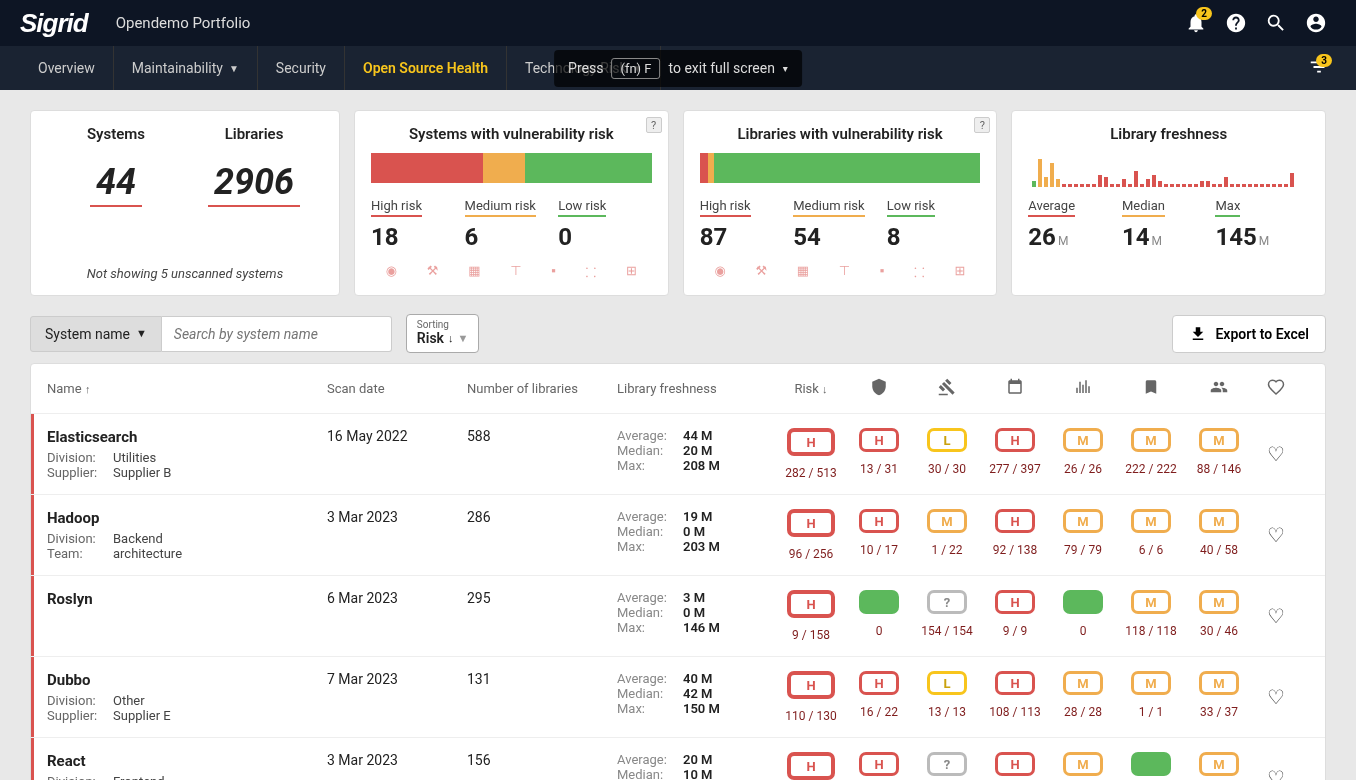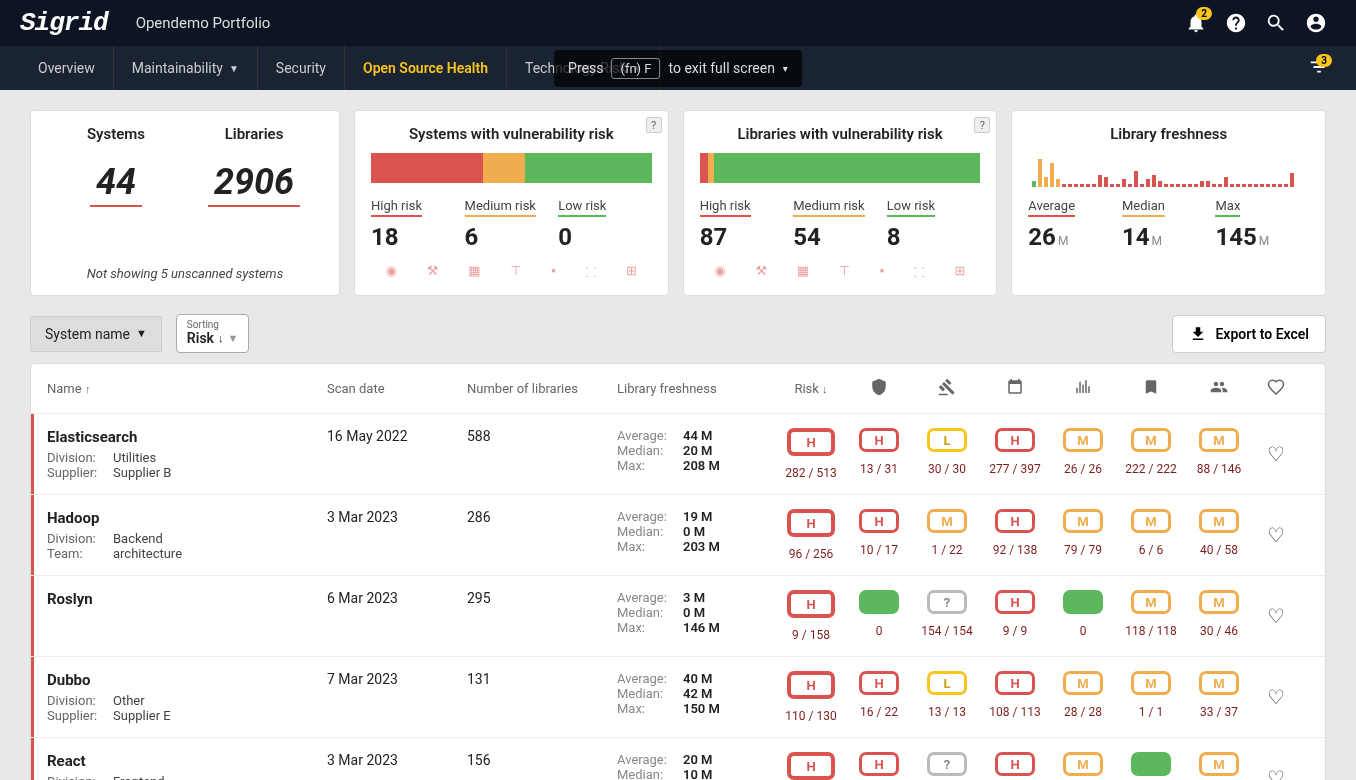--- a/index.html
+++ b/index.html
@@ -1,18 +1,18 @@
 <!DOCTYPE html>
 <html><head>
 <meta charset="utf-8">
 <style>
 * { box-sizing: border-box; margin: 0; padding: 0; font-family: -apple-system, BlinkMacSystemFont, "Segoe UI", Roboto, sans-serif; }
 body { background: #e8e8e8; color: #222; font-size: 14px; overflow-x: hidden; }
 .topbar { background: #0d1524; color: #fff; height: 46px; display: flex; align-items: center; padding: 0 20px; }
-.logo { font-family: Liberation Mono, monospace; font-size: 26px; font-weight: 700; font-style: italic; margin-right: 28px; letter-spacing: -1px; }
+.logo { font-family: Liberation Sans, sans-serif; font-size: 26px; font-weight: 700; font-style: italic; margin-right: 28px; letter-spacing: -1px; }
 .portfolio-name { font-size: 15px; color: #ddd; }
 .topbar-spacer { flex: 1; }
 .topbar-icon { width: 40px; height: 40px; display: flex; align-items: center; justify-content: center; color: #fff; cursor: pointer; position: relative; }
 .badge { position: absolute; top: 4px; right: 4px; background: #f8c51c; color: #000; border-radius: 8px; font-size: 10px; font-weight: 700; padding: 1px 5px; }
 .navbar { background: #1a2332; height: 44px; display: flex; align-items: center; padding: 13px 20px; position: relative; }
 .nav-item { color: #ccc; padding: 0 18px; height: 44px; display: flex; align-items: center; cursor: pointer; font-size: 14px; border-right: 1px solid #333; }
 .nav-item:last-of-type { border-right: none; }
 .nav-item.active { color: #f8c51c; font-weight: 600; }
 .nav-item .chev { margin-left: 6px; font-size: 10px; }
 .fullscreen-note { position: absolute; left: 50%; transform: translateX(-50%); background: rgba(0,0,0,0.7); color: #ddd; padding: 8px 14px; border-radius: 4px; font-size: 14px; display: flex; align-items: center; gap: 8px; }
@@ -248,20 +248,21 @@
         <div class="risk-col"><span class="lbl">Max</span><div class="val"><span>145</span><span class="unit">M</span></div></div>
       </div>
     </div>
   </div>
 
   <div class="controls">
     <div class="dropdown-btn">
         <span>System name</span>
         <span class="arrow">▼</span>
       </div>
+    <input class="search-input" placeholder="Search by system name" style="">
     <div class="sort-box">
       <div class="tiny">Sorting</div>
       <div class="main">
           <span>Risk</span>
           <span class="arrow">↓</span>
           <span class="arrow" style="color:#999">▼</span>
         </div>
     </div>
     <button class="export-btn">
       <svg class="icon-svg" viewBox="0 0 24 24">

